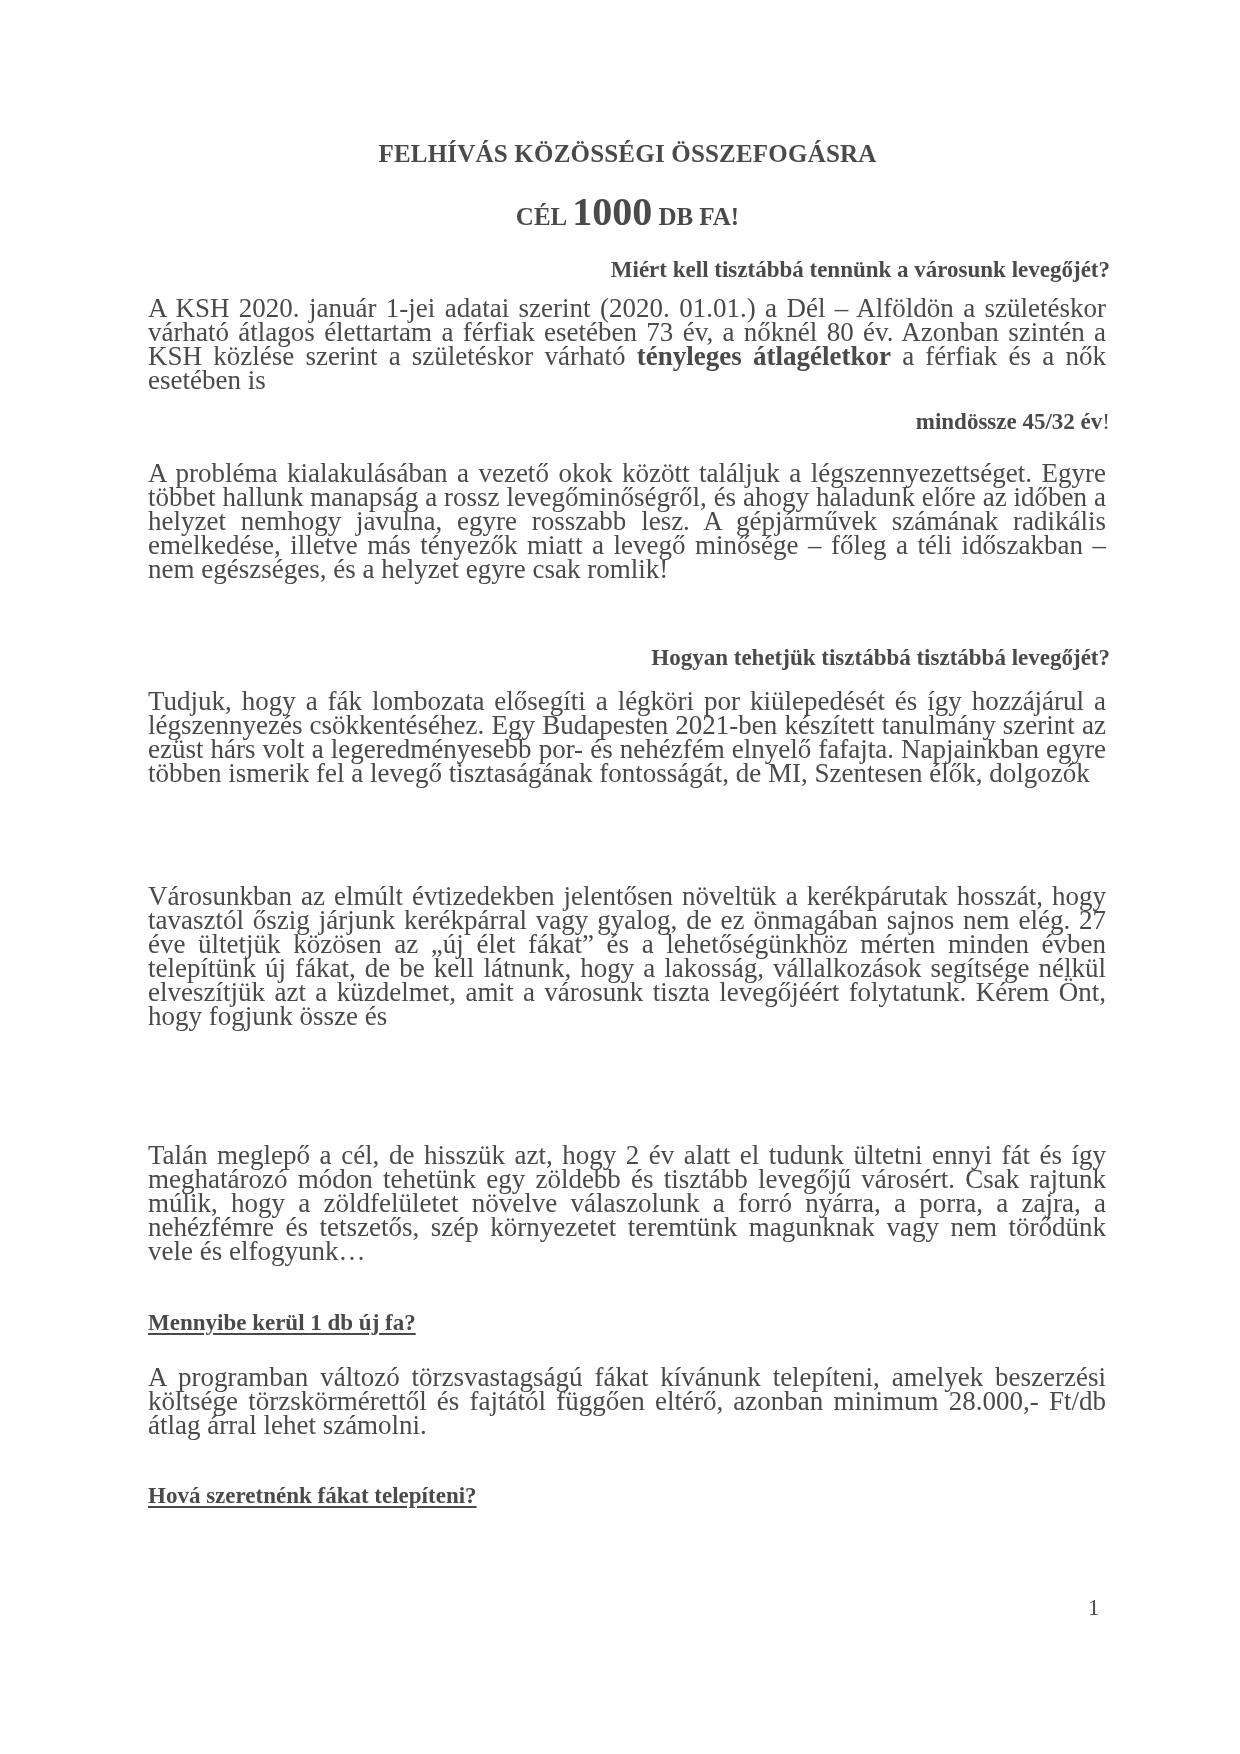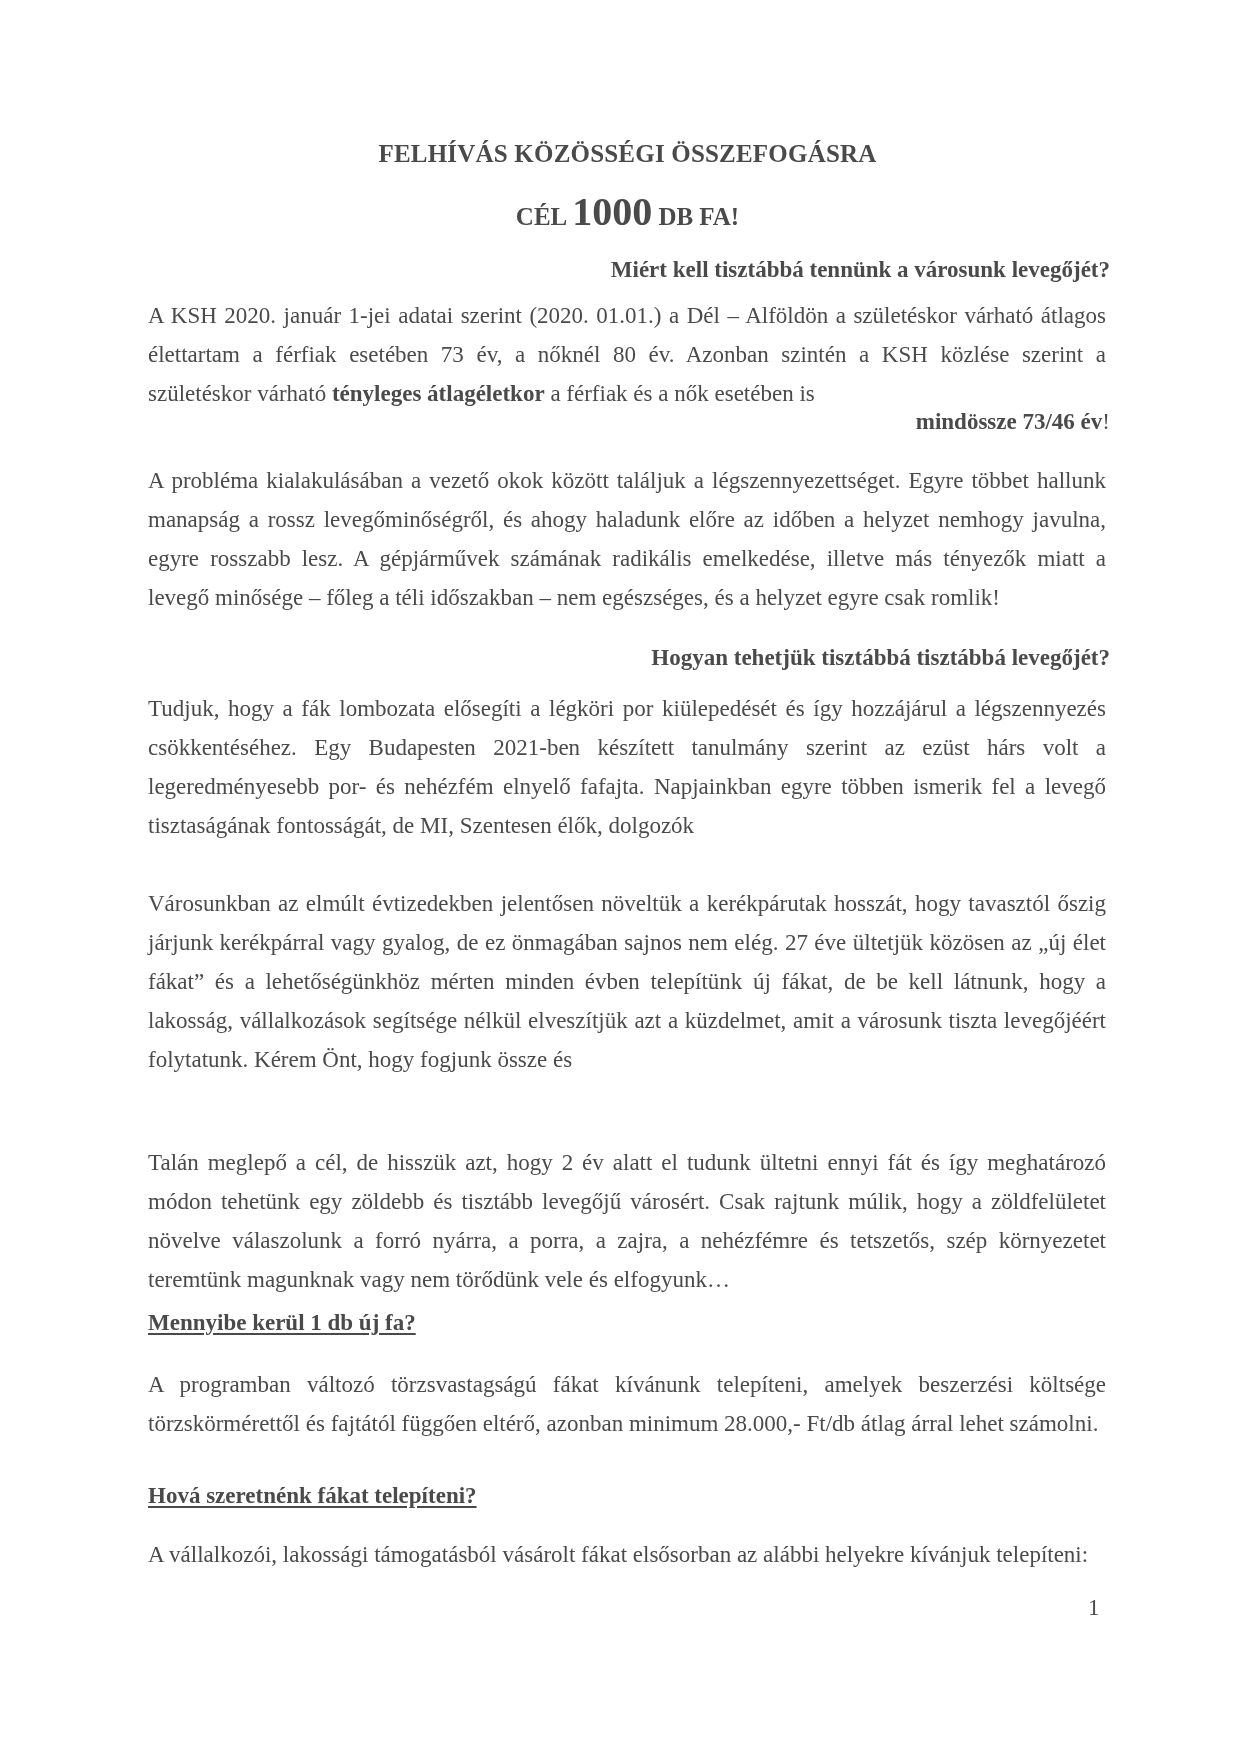--- a/index.html
+++ b/index.html
@@ -9,21 +9,21 @@
     color: #4a4a4a;
   }
   .page { position: absolute; left: 0; top: 0; width: 1240px; height: 1754px; font-family: Liberation Serif, serif; }
   .center { position: absolute; left: 145px; width: 965px; text-align: center; font-weight: bold; }
   .title1 { top: 140px; font-size: 25px; letter-spacing: 0.2px; }
   .title2 { top: 188px; font-size: 25px; }
   .title2 .big { font-size: 40px; }
   .h-sec { font-size: 23px; text-align: right; }
   .para {
     position: absolute; left: 148px; width: 958px;
-    font-size: 23px; line-height: 39px; text-align: justify;
+    font-size: 27px; line-height: 24px; text-align: justify;
   }
   .para b { font-weight: bold; }
   .uh { position: absolute; left: 148px; font-size: 23px; font-weight: bold; text-decoration: underline; text-underline-offset: 3px; text-align: center; }
   .pagenum { position: absolute; left: 1088px; top: 1595px; font-size: 23px; }
 </style>
 </head>
 <body>
 
 <div class="page">
 
@@ -32,37 +32,36 @@
   <div class="center title2">
     <span>CÉL</span>
     <span class="big">1000</span>
     <span>DB FA!</span>
   </div>
 
   <div class="center h-sec" style="top:257px;">Miért kell tisztábbá tennünk a városunk levegőjét?</div>
 
   <div class="para" style="top:296px;"><span>A KSH 2020. január 1-jei adatai szerint (2020. 01.01.) a Dél – Alföldön a születéskor várható átlagos élettartam a férfiak esetében 73 év, a nőknél 80 év. Azonban szintén a KSH közlése szerint a születéskor várható </span><b>tényleges átlagéletkor</b><span> a férfiak és a nők esetében is</span></div>
 
-  <div class="center h-sec" style="top:409px; font-weight:normal;"><b>mindössze 73/46 év</b><span>!</span></div>
+  <div class="center h-sec" style="top:409px; font-weight:normal;"><b>mindössze 45/32 év</b><span>!</span></div>
 
   <div class="para" style="top:461px;">A probléma kialakulásában a vezető okok között találjuk a légszennyezettséget. Egyre többet hallunk manapság a rossz levegőminőségről, és ahogy haladunk előre az időben a helyzet nemhogy javulna, egyre rosszabb lesz. A gépjárművek számának radikális emelkedése, illetve más tényezők miatt a levegő minősége – főleg a téli időszakban – nem egészséges, és a helyzet egyre csak romlik!</div>
 
   <div class="center h-sec" style="top:645px;">Hogyan tehetjük tisztábbá tisztábbá levegőjét?</div>
 
   <div class="para" style="top:689px;">Tudjuk, hogy a fák lombozata elősegíti a légköri por kiülepedését és így hozzájárul a légszennyezés csökkentéséhez. Egy Budapesten 2021-ben készített tanulmány szerint az ezüst hárs volt a legeredményesebb por- és nehézfém elnyelő fafajta. Napjainkban egyre többen ismerik fel a levegő tisztaságának fontosságát, de MI, Szentesen élők, dolgozók</div>
 
 
   <div class="para" style="top:884px;">Városunkban az elmúlt évtizedekben jelentősen növeltük a kerékpárutak hosszát, hogy tavasztól őszig járjunk kerékpárral vagy gyalog, de ez önmagában sajnos nem elég. 27 éve ültetjük közösen az „új élet fákat” és a lehetőségünkhöz mérten minden évben telepítünk új fákat, de be kell látnunk, hogy a lakosság, vállalkozások segítsége nélkül elveszítjük azt a küzdelmet, amit a városunk tiszta levegőjéért folytatunk. Kérem Önt, hogy fogjunk össze és</div>
 
 
   <div class="para" style="top:1143px;">Talán meglepő a cél, de hisszük azt, hogy 2 év alatt el tudunk ültetni ennyi fát és így meghatározó módon tehetünk egy zöldebb és tisztább levegőjű városért. Csak rajtunk múlik, hogy a zöldfelületet növelve válaszolunk a forró nyárra, a porra, a zajra, a nehézfémre és tetszetős, szép környezetet teremtünk magunknak vagy nem törődünk vele és elfogyunk…</div>
 
   <div class="uh" style="top:1310px;">Mennyibe kerül 1 db új fa?</div>
 
   <div class="para" style="top:1365px;">A programban változó törzsvastagságú fákat kívánunk telepíteni, amelyek beszerzési költsége törzskörmérettől és fajtától függően eltérő, azonban minimum 28.000,- Ft/db átlag árral lehet számolni.</div>
 
   <div class="uh" style="top:1483px;">Hová szeretnénk fákat telepíteni?</div>
 
-  <div class="para" style="top:1535px;">A vállalkozói, lakossági támogatásból vásárolt fákat elsősorban az alábbi helyekre kívánjuk telepíteni:</div>
 
   <div class="pagenum">1</div>
 
 </div>
 
 </body></html>

